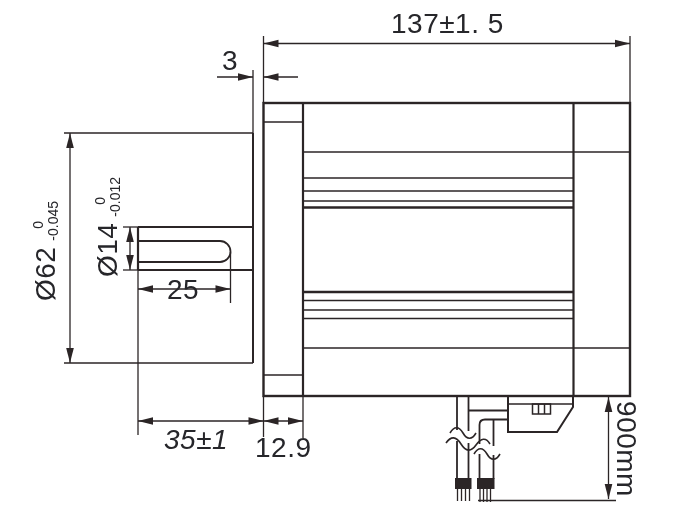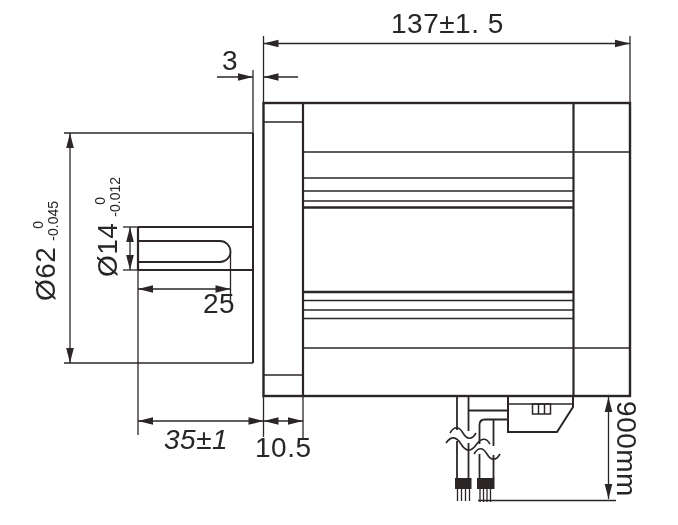--- a/index.html
+++ b/index.html
@@ -162,21 +162,21 @@
 </div>
 
 <div class="lbl rot" style="left:108px;top:227px;">
   <span>Ø14</span>
   <span class="tolstack">
     <span class="up">0</span>
     <span>-0.012</span>
   </span>
 </div>
 
-<div class="lbl" style="left:167px;top:290px;margin-left:36px;">25</div>
+<div class="lbl" style="left:167px;top:276px;">25</div>
 
 <div class="lbl" style="left:164px;top:426px;font-style:italic;">35±1</div>
 
-<div class="lbl" style="left:255px;top:434px;">10.5</div>
+<div class="lbl" style="left:255px;top:434px;">12.9</div>
 
 <div class="lbl rot-cw" style="left:626px;top:449px;">900mm</div>
 
 </div>
 
 </body></html>

